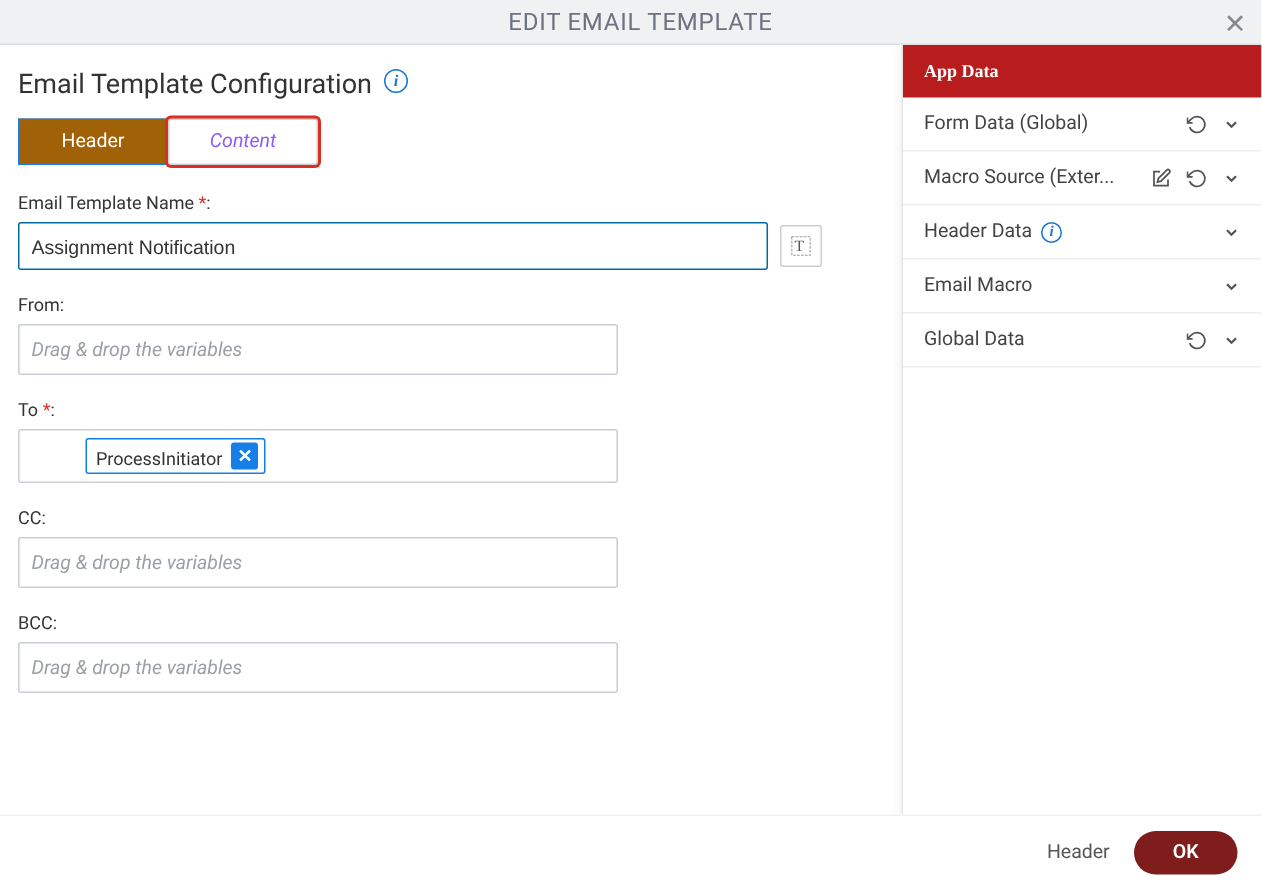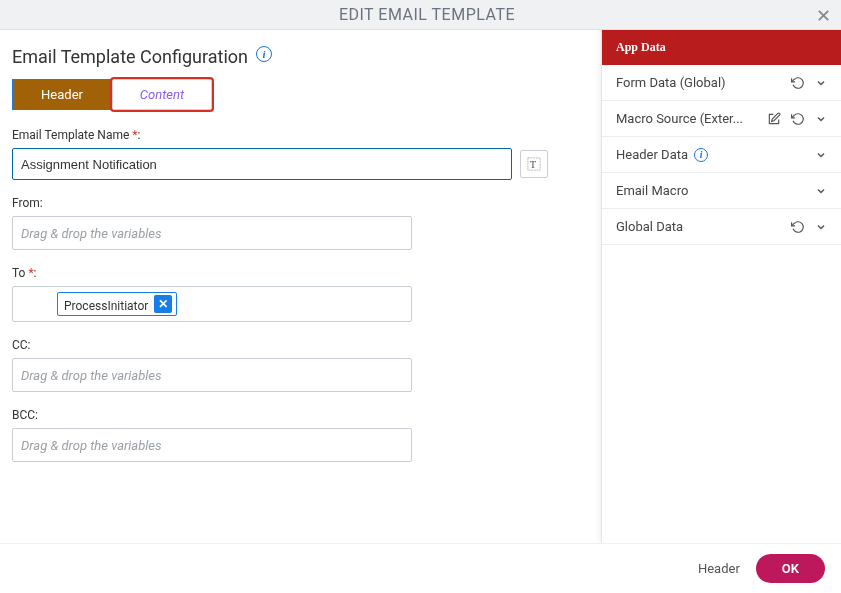--- a/index.html
+++ b/index.html
@@ -31,21 +31,21 @@
 .priority-badge { width: 16px; height: 16px; background: #f5a623; border-radius: 2px; display: inline-flex; align-items: center; justify-content: center; color: #fff; font-size: 10px; margin-right: 6px; }
 .select-arrow { margin-left: auto; color: #888; font-size: 10px; }
 .appdata-header { background: #b91c1c; color: #fff; font-weight: 600; font-size: 12px; padding: 10px 14px; font-family: Liberation Serif, serif; }
 .appdata-item { display: flex; align-items: center; padding: 10px 14px; border-bottom: 1px solid #eceef1; cursor: pointer; }
 .appdata-label { flex: 1; color: #444; font-size: 13px; white-space: nowrap; overflow: hidden; text-overflow: ellipsis; }
 .appdata-icons { display: flex; gap: 10px; align-items: center; color: #555; }
 .icon { width: 14px; height: 14px; display: inline-flex; align-items: center; justify-content: center; color: #555; }
 .chevron { font-size: 13px; color: #555; }
 .footer { position: absolute; bottom: 0; left: 0; right: 0; height: 50px; display: flex; align-items: center; justify-content: flex-end; padding: 0 16px; gap: 16px; background: #fff; border-top: 1px solid #f0f0f0; }
 .btn-cancel { color: #555; cursor: pointer; font-size: 13px; }
-.btn-ok { background: #be185d; color: #fff; border-radius: 16px; padding: 7px 26px; font-size: 13px; font-weight: 600; cursor: pointer; }
+.btn-ok { background: #7f1d1d; color: #fff; border-radius: 16px; padding: 7px 26px; font-size: 13px; font-weight: 600; cursor: pointer; }
 svg { display: block; }
 </style>
 </head>
 <body>
 
 <div class="dialog-header">
   <span class="dialog-title">EDIT EMAIL TEMPLATE</span>
   <span class="close-btn">✕</span>
 </div>
 

